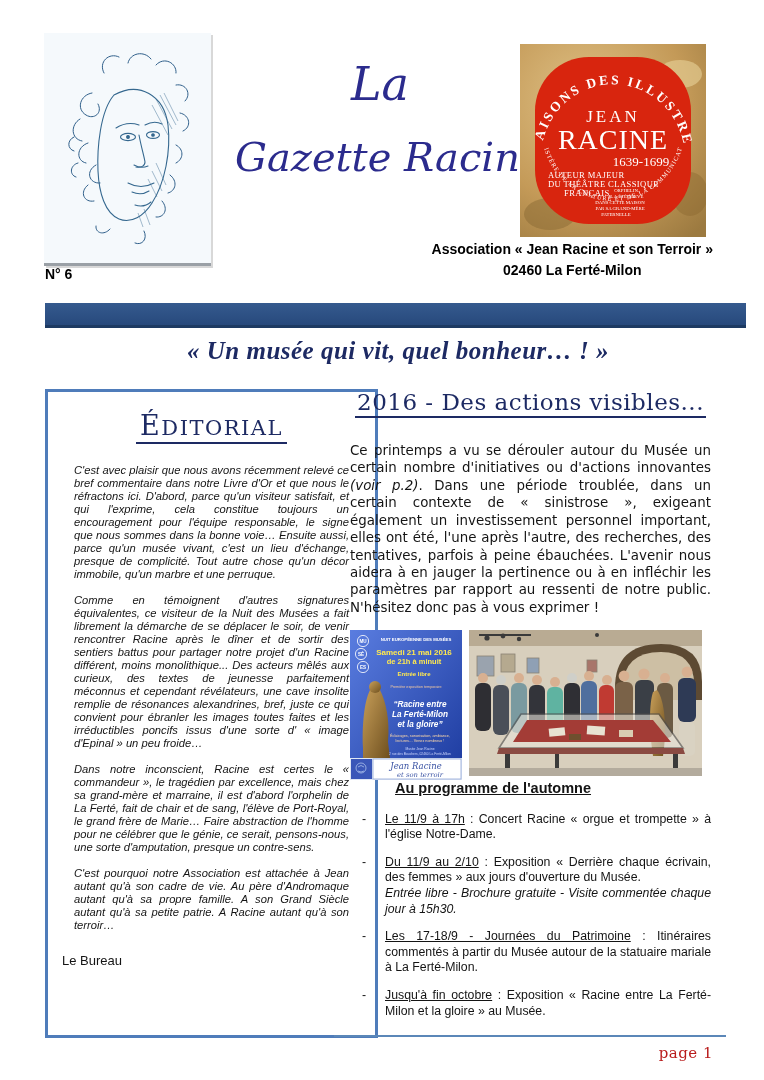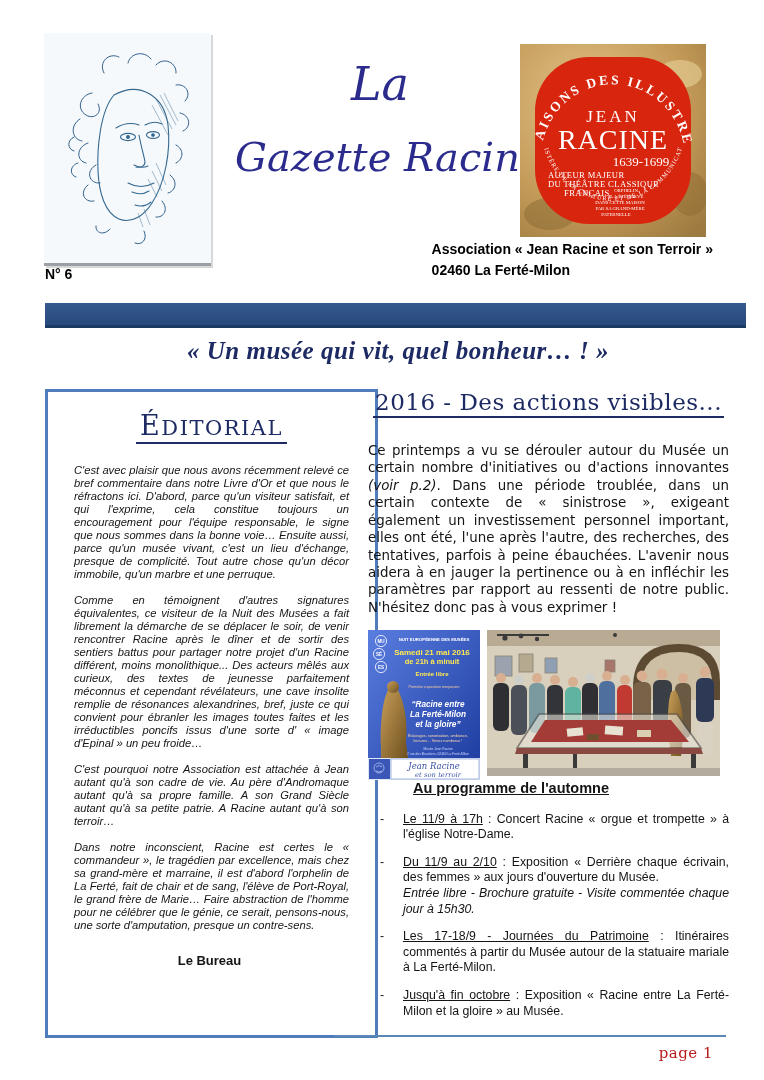--- a/index.html
+++ b/index.html
@@ -7,38 +7,38 @@
         font-family:"Liberation Sans",sans-serif;color:#141414;overflow:hidden;}
   
   .portrait{position:absolute;left:44px;top:33px;width:167px;height:230px;
             background:#f5f9fc;border-bottom:3px solid #9aa0a6;box-shadow:2px 2px 0 #d8d8d8;}
   .issue{position:absolute;left:45px;top:266px;font-weight:bold;font-size:14px;color:#000;}
   .masthead{position:absolute;left:235px;top:58px;width:290px;text-align:center;
             color:#2b2b8d;font-family:"DejaVu Serif",serif;font-style:italic;}
   .masthead .l1{font-size:46px;line-height:52px;}
   .masthead .l2{font-size:40px;line-height:46px;margin-top:24px;white-space:nowrap;}
   .plaque{position:absolute;left:520px;top:44px;width:186px;height:193px;}
-  .assoc{position:absolute;right:51px;top:239px;text-align:left;font-weight:bold;
+  .assoc{position:absolute;right:51px;top:239px;text-align:center;font-weight:bold;
          font-size:14px;line-height:21px;color:#000;}
   .bar{position:absolute;left:45px;top:303px;width:701px;height:22px;
        background:linear-gradient(#355a8e,#27497c);border-bottom:3px solid #1d3a62;}
   .headline{position:absolute;left:16px;top:337px;width:764px;text-align:center;
             font-family:"Liberation Serif",serif;font-style:italic;font-weight:bold;
             font-size:25px;color:#1d2a63;letter-spacing:0.5px;}
   
   .ed-box{position:absolute;left:45px;top:389px;width:333px;height:649px;
           border:3px solid #4f7cba;box-sizing:border-box;padding:10px 14px;overflow:hidden;}
   .ed-title{text-align:center;margin:8px 0 20px;}
   .fancy{font-family:"DejaVu Serif",serif;color:#1d2a63;letter-spacing:1.5px;}
   .ed-title .fancy{display:inline-block;font-size:21px;border-bottom:2px solid #1d2a63;padding:0 4px 1px;}
   .ed-title .fancy::first-letter{font-size:27px;}
   .ed-p{font-style:italic;font-size:11.2px;line-height:1.16;text-align:justify;margin:0 12px 13px;}
-  .ed-sig{text-align:center;font-weight:bold;font-size:13px;margin-top:22px;padding-right:4px;}
+  .ed-sig{text-align:left;font-weight:normal;font-size:13px;margin-top:22px;padding-right:4px;}
   
-  .col2{position:absolute;left:368px;top:389px;width:361px;}
+  .col2{position:absolute;left:350px;top:389px;width:361px;}
   .act-title{text-align:center;margin:0 0 24px;}
   .act-title .fancy{display:inline-block;font-size:23px;border-bottom:2px solid #1d2a63;padding:0 2px 1px;letter-spacing:0.5px;}
   .act-p{font-family:"DejaVu Sans",sans-serif;font-size:13.4px;line-height:1.3;text-align:justify;}
   .act-p .it{font-style:italic;}
   .media-row{margin-top:13px;display:flex;gap:7px;align-items:flex-start;}
   .poster{width:112px;height:150px;flex:0 0 auto;}
   .photo{width:233px;height:146px;flex:0 0 auto;}
   .prog{}
   .prog-title{font-weight:bold;font-size:14.5px;margin:0 0 16px 45px;text-decoration:underline;}
   .prog-item{display:flex;margin-bottom:12px;font-size:12.3px;line-height:1.27;}
@@ -160,22 +160,22 @@
   <div class="bar"></div>
 
   <div class="headline">« Un musée qui vit, quel bonheur… ! »</div>
 
   <div class="ed-box">
     <div class="ed-title">
       <span class="fancy">ÉDITORIAL</span>
     </div>
     <p class="ed-p">C'est avec plaisir que nous avons récemment relevé ce bref commentaire dans notre Livre d'Or et que nous le réfractons ici. D'abord, parce qu'un visiteur satisfait, et qui l'exprime, cela constitue toujours un encouragement pour l'équipe responsable, le signe que nous sommes dans la bonne voie… Ensuite aussi, parce qu'un musée vivant, c'est un lieu d'échange, presque de complicité. Tout autre chose qu'un décor immobile, qu'un marbre et une perruque.</p>
     <p class="ed-p">Comme en témoignent d'autres signatures équivalentes, ce visiteur de la Nuit des Musées a fait librement la démarche de se déplacer le soir, de venir rencontrer Racine après le dîner et de sortir des sentiers battus pour partager notre projet d'un Racine différent, moins monolithique... Des acteurs mêlés aux curieux, des textes de jeunesse parfaitement méconnus et cependant révélateurs, une cave insolite remplie de résonances alexandrines, bref, juste ce qui convient pour ébranler les images toutes faites et les irréductibles poncifs issus d'une sorte d' « image d'Epinal » un peu froide…</p>
+    <p class="ed-p">Dans notre inconscient, Racine est certes le « commandeur », le tragédien par excellence, mais chez sa grand-mère et marraine, il est d'abord l'orphelin de La Ferté, fait de chair et de sang, l'élève de Port-Royal, le grand frère de Marie… Faire abstraction de l'homme pour ne célébrer que le génie, ce serait, pensons-nous, une sorte d'amputation, presque un contre-sens.</p>
     <p class="ed-p">C'est pourquoi notre Association est attachée à Jean autant qu'à son cadre de vie. Au père d'Andromaque autant qu'à sa propre famille. A son Grand Siècle autant qu'à sa petite patrie. A Racine autant qu'à son terroir…</p>
-    <p class="ed-p">Dans notre inconscient, Racine est certes le « commandeur », le tragédien par excellence, mais chez sa grand-mère et marraine, il est d'abord l'orphelin de La Ferté, fait de chair et de sang, l'élève de Port-Royal, le grand frère de Marie… Faire abstraction de l'homme pour ne célébrer que le génie, ce serait, pensons-nous, une sorte d'amputation, presque un contre-sens.</p>
     <div class="ed-sig">Le Bureau</div>
   </div>
 
   <div class="col2">
     <div class="act-title">
       <span class="fancy">2016 - Des actions visibles...</span>
     </div>
     <p class="act-p"><span>Ce printemps a vu se dérouler autour du Musée un certain nombre d'initiatives ou d'actions innovantes </span><span class="it">(voir p.2)</span><span>. Dans une période troublée, dans un certain contexte de « sinistrose », exigeant également un investissement personnel important, elles ont été, l'une après l'autre, des recherches, des tentatives, parfois à peine ébauchées. L'avenir nous aidera à en jauger la pertinence ou à en infléchir les paramètres par rapport au ressenti de notre public. N'hésitez donc pas à vous exprimer !</span></p>
 
     <div class="media-row">

